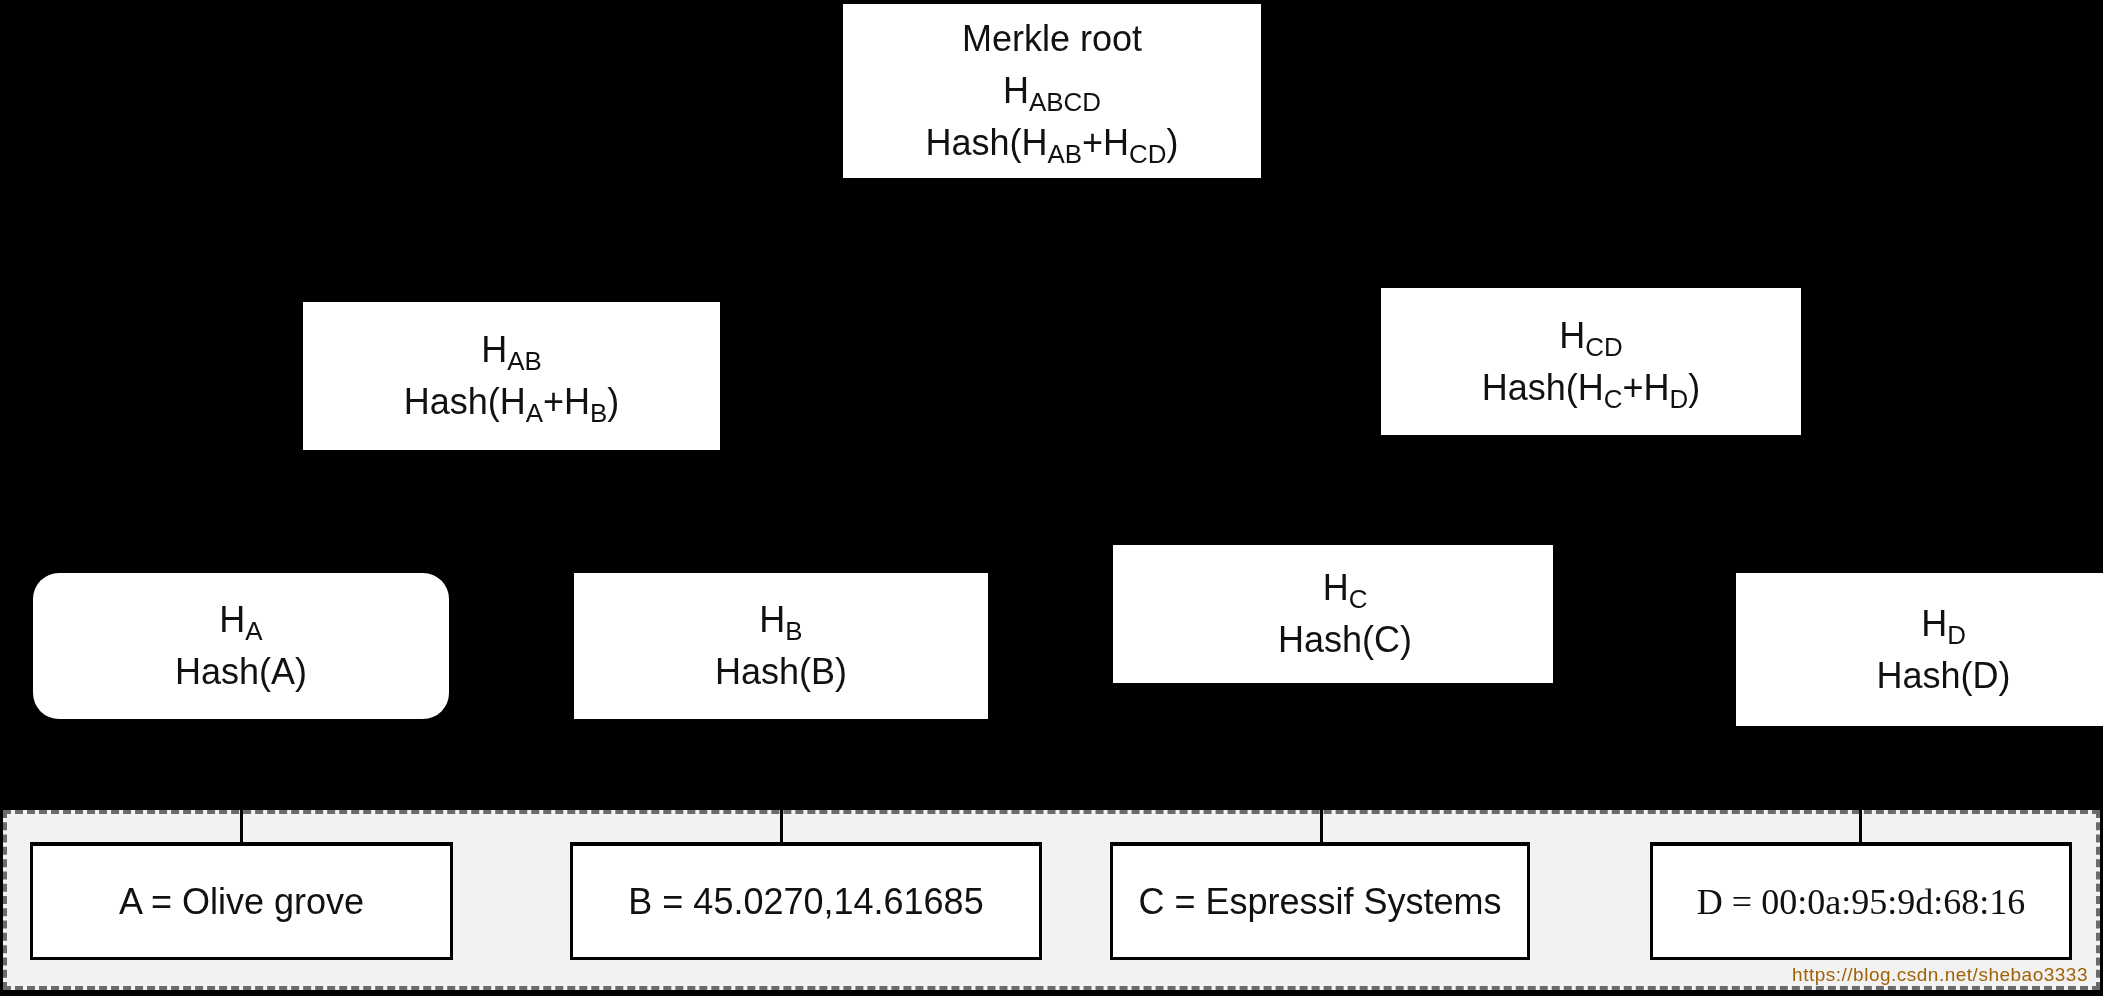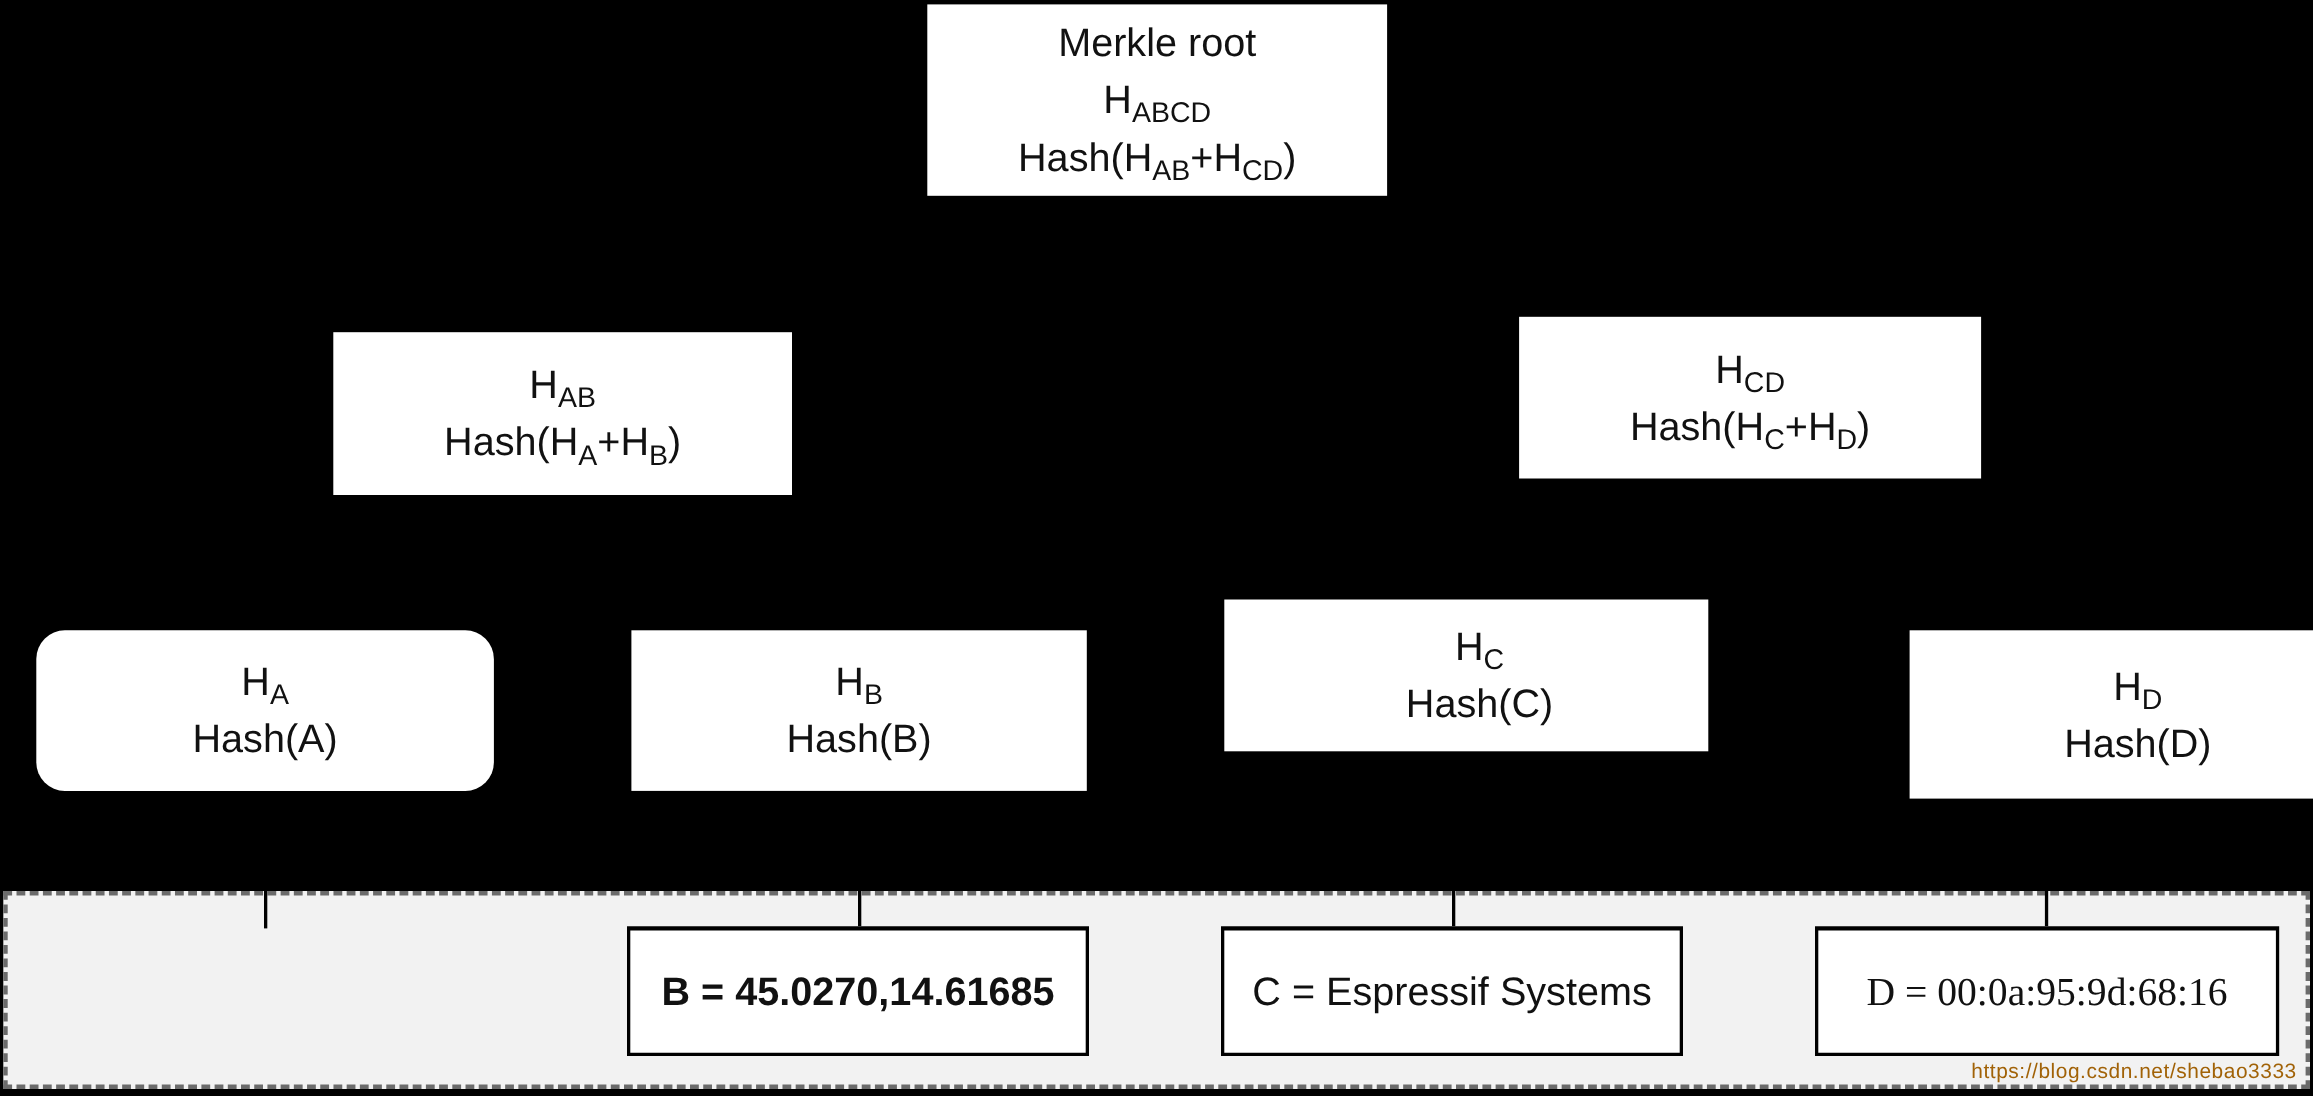--- a/index.html
+++ b/index.html
@@ -78,21 +78,21 @@
     border-top-width: 4px;
     display: flex;
     justify-content: center;
     align-items: center;
     text-align: center;
     font-size: 36px;
     color: #111111;
     white-space: nowrap;
   }
   #leaf-a { left: 30px;   top: 842px; width: 423px; height: 118px; }
-  #leaf-b { left: 570px;  top: 842px; width: 420px; height: 118px; font-weight: bold; }
+  #leaf-b { left: 570px;  top: 842px; width: 472px; height: 118px; }
   #leaf-c { left: 1110px; top: 842px; width: 420px; height: 118px; text-align: center; }
   #leaf-d { left: 1650px; top: 842px; width: 422px; height: 118px; font-family: Liberation Serif, serif; }
 
   .watermark {
     position: absolute;
     top: 964px;
     right: 15px;
     font-size: 19px;
     letter-spacing: 0.5px;
     color: #a16207;
@@ -136,20 +136,23 @@
       <div class="line"><span>Hash(D)</span></div>
     </div>
 
   <div class="strip"></div>
 
   <div class="vline" id="vline-a"></div>
   <div class="vline" id="vline-b"></div>
   <div class="vline" id="vline-c"></div>
   <div class="vline" id="vline-d"></div>
 
+  <div class="leaf" id="leaf-a">
+    <span>A = Olive grove</span>
+  </div>
   <div class="leaf" id="leaf-b">
     <span>B = 45.0270,14.61685</span>
   </div>
   <div class="leaf" id="leaf-c">
     <span>C = Espressif Systems</span>
   </div>
   <div class="leaf" id="leaf-d">
     <span>D = 00:0a:95:9d:68:16</span>
   </div>
 

